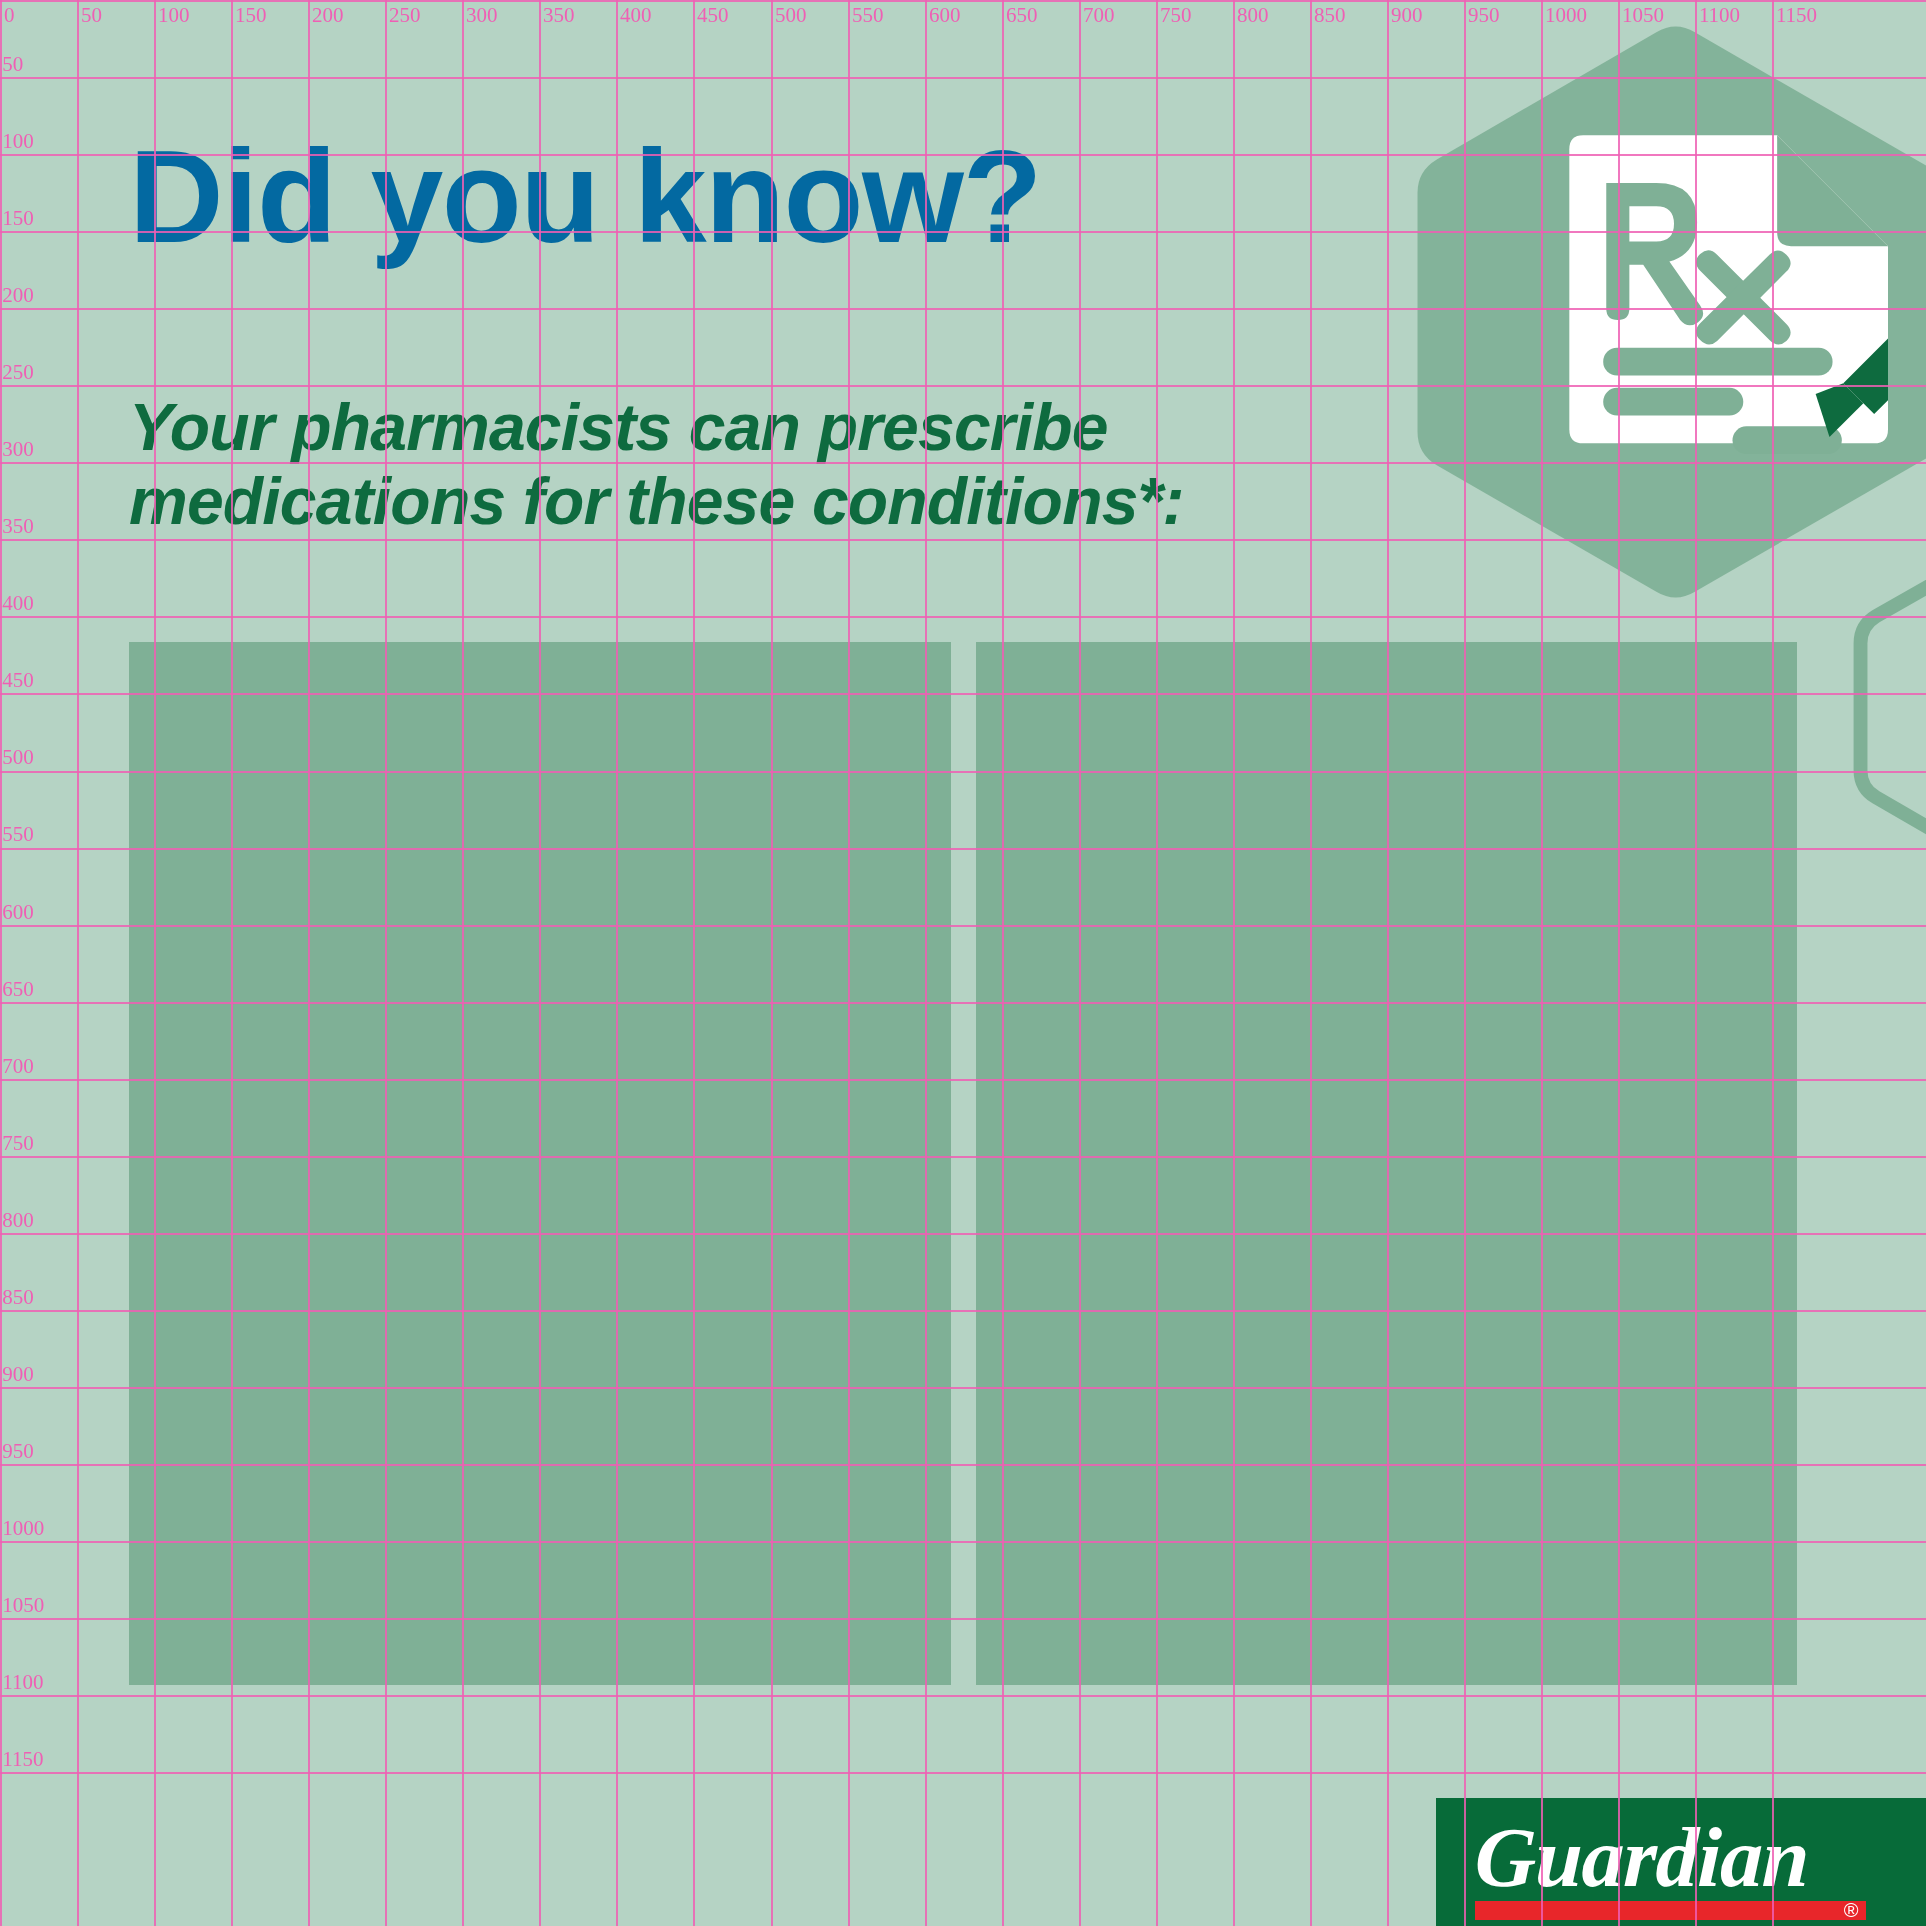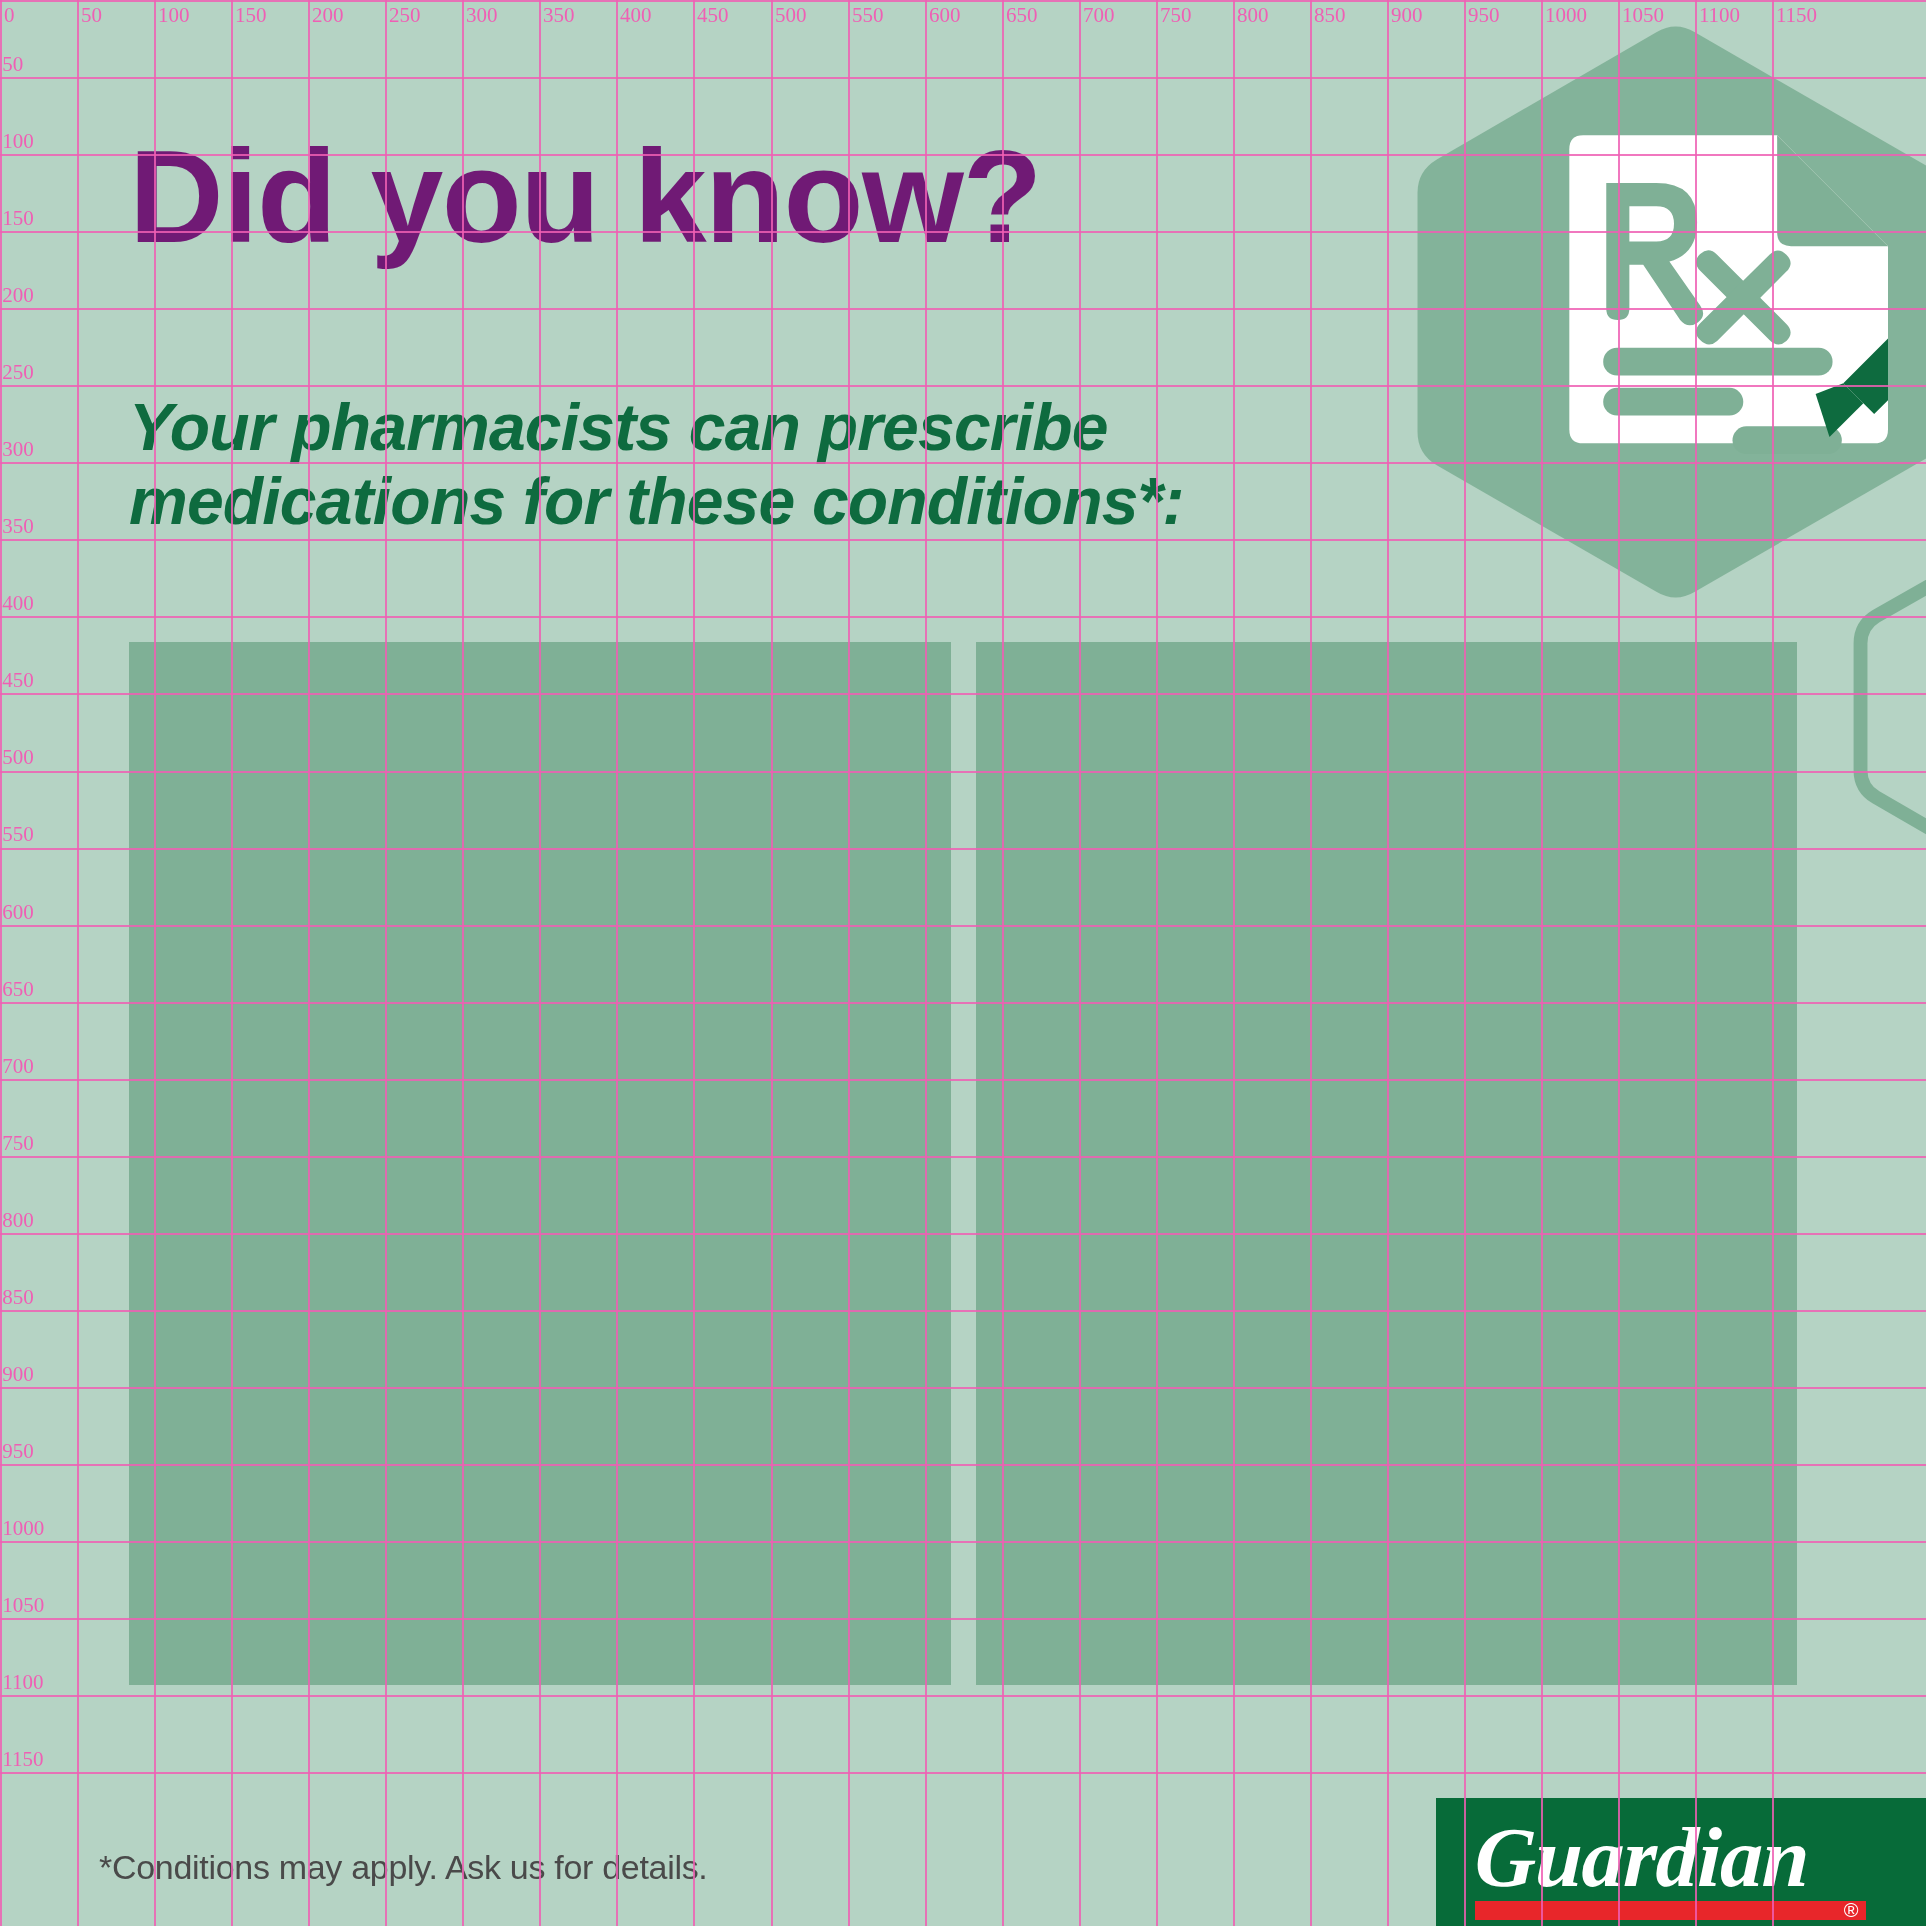--- a/index.html
+++ b/index.html
@@ -43,21 +43,21 @@
 
   
   #headline {
     position: absolute;
     left: 129px;
     top: 131px;
     font-size: 131px;
     line-height: 1.0;
     font-weight: 700;
     letter-spacing: -1.5px;
-    color: #701a75;
+    color: #0369a1;
     white-space: nowrap;
   }
 
   
   #subheading {
     position: absolute;
     left: 129px;
     top: 391px;
     font-size: 66px;
     line-height: 1.12;
@@ -185,21 +185,20 @@
       <rect x="486" y="254" width="56" height="22" rx="11" transform="rotate(-45 514 265)"></rect>
     </g>
   </svg>
 
   <div class="panel" id="panel-left"></div>
   <div class="panel" id="panel-right"></div>
 
   <div id="headline">Did you know?</div>
   <div id="subheading">Your pharmacists can prescribe
 medications for these conditions*:</div>
-  <div id="footnote">*Conditions may apply. Ask us for details.</div>
 
   <div id="logo-box">
     <div id="logo-wordmark">Guardian</div>
     <div id="logo-rule"></div>
     <div id="logo-reg">®</div>
   </div>
 
   <div id="grid-overlay">
       <div class="grid-line-v" style="left: 0px;"></div>
       <div class="grid-label grid-label-x" style="left: 0px;">0</div>

